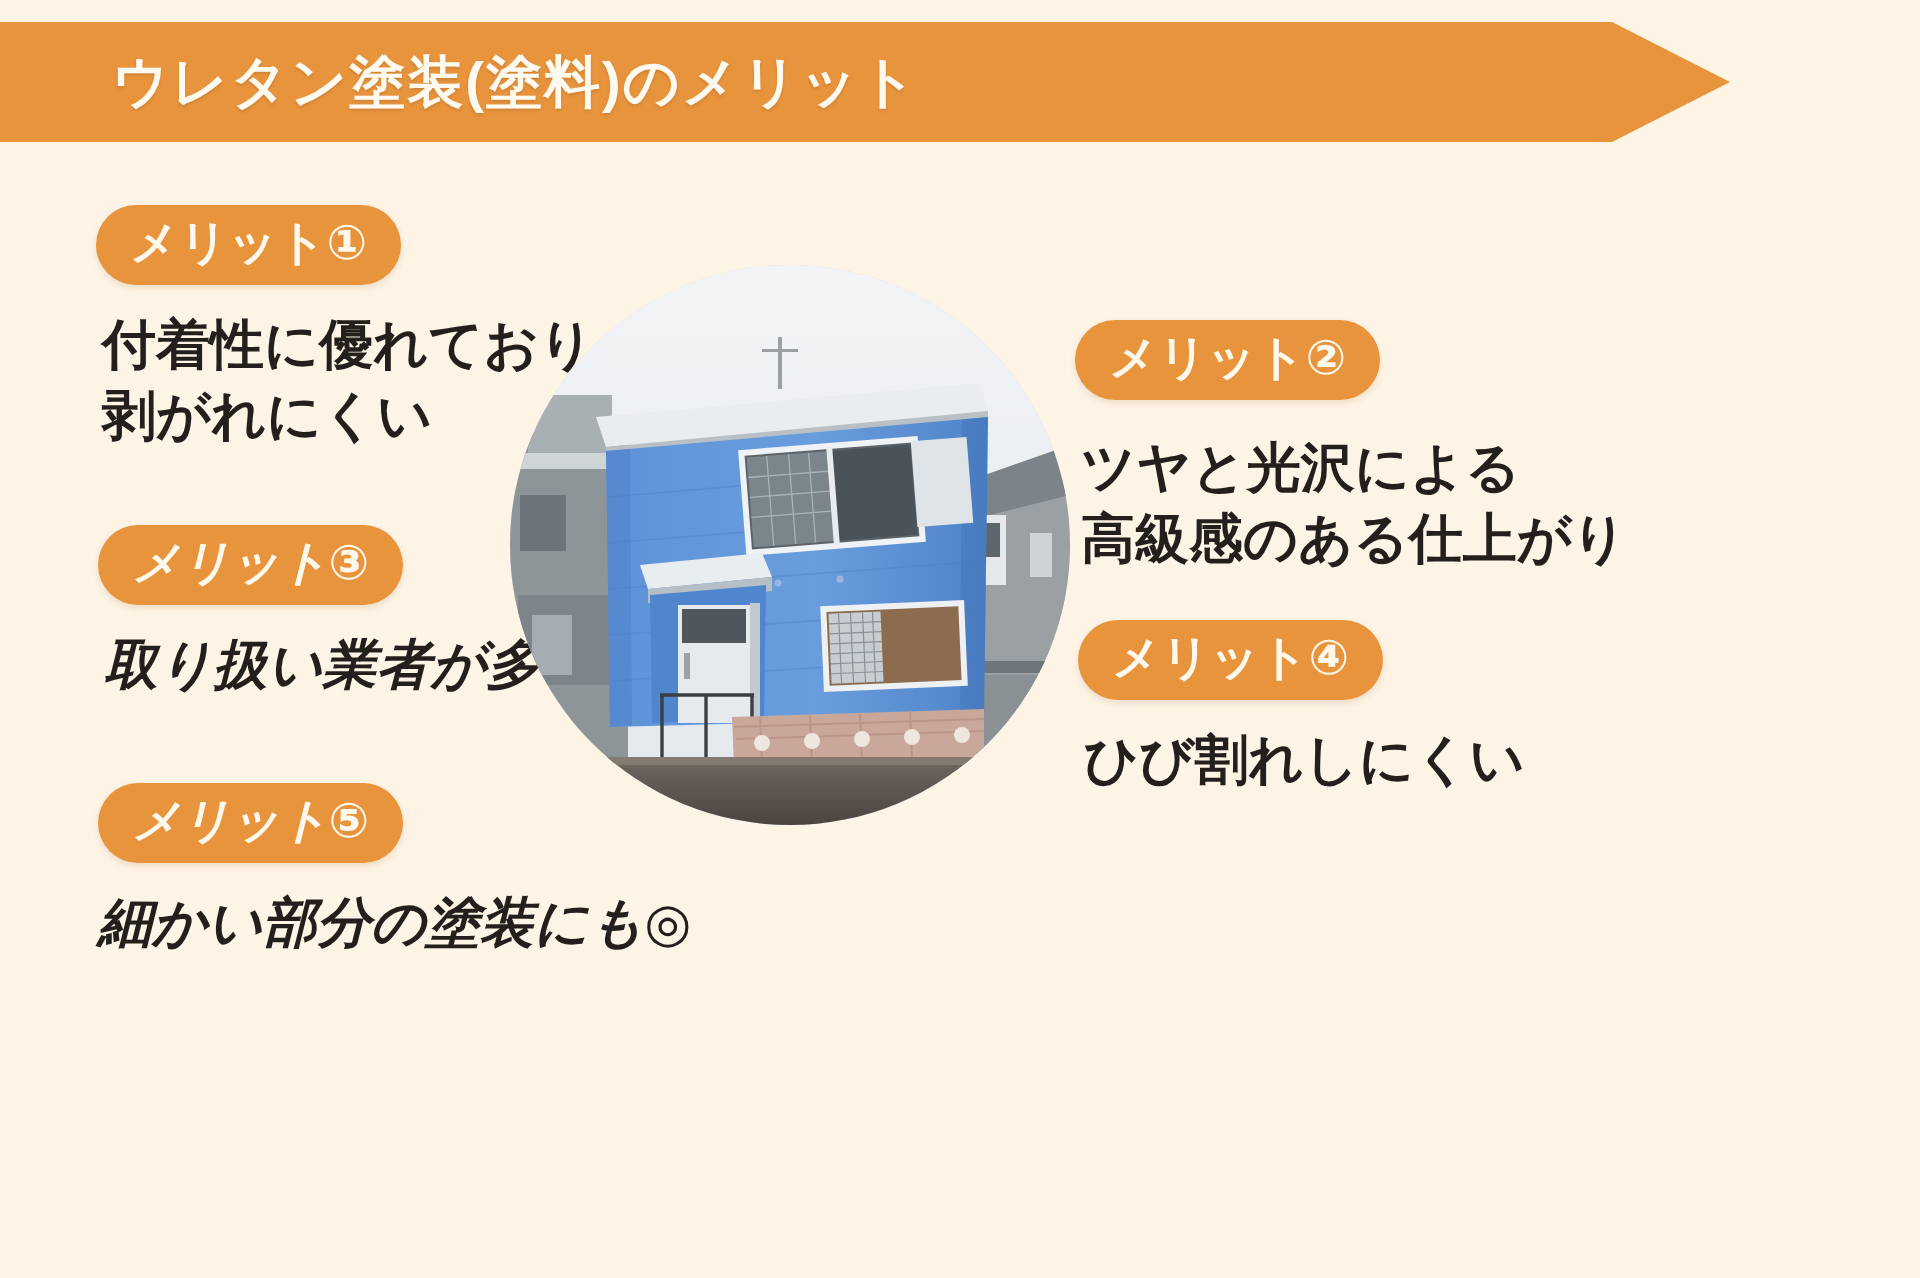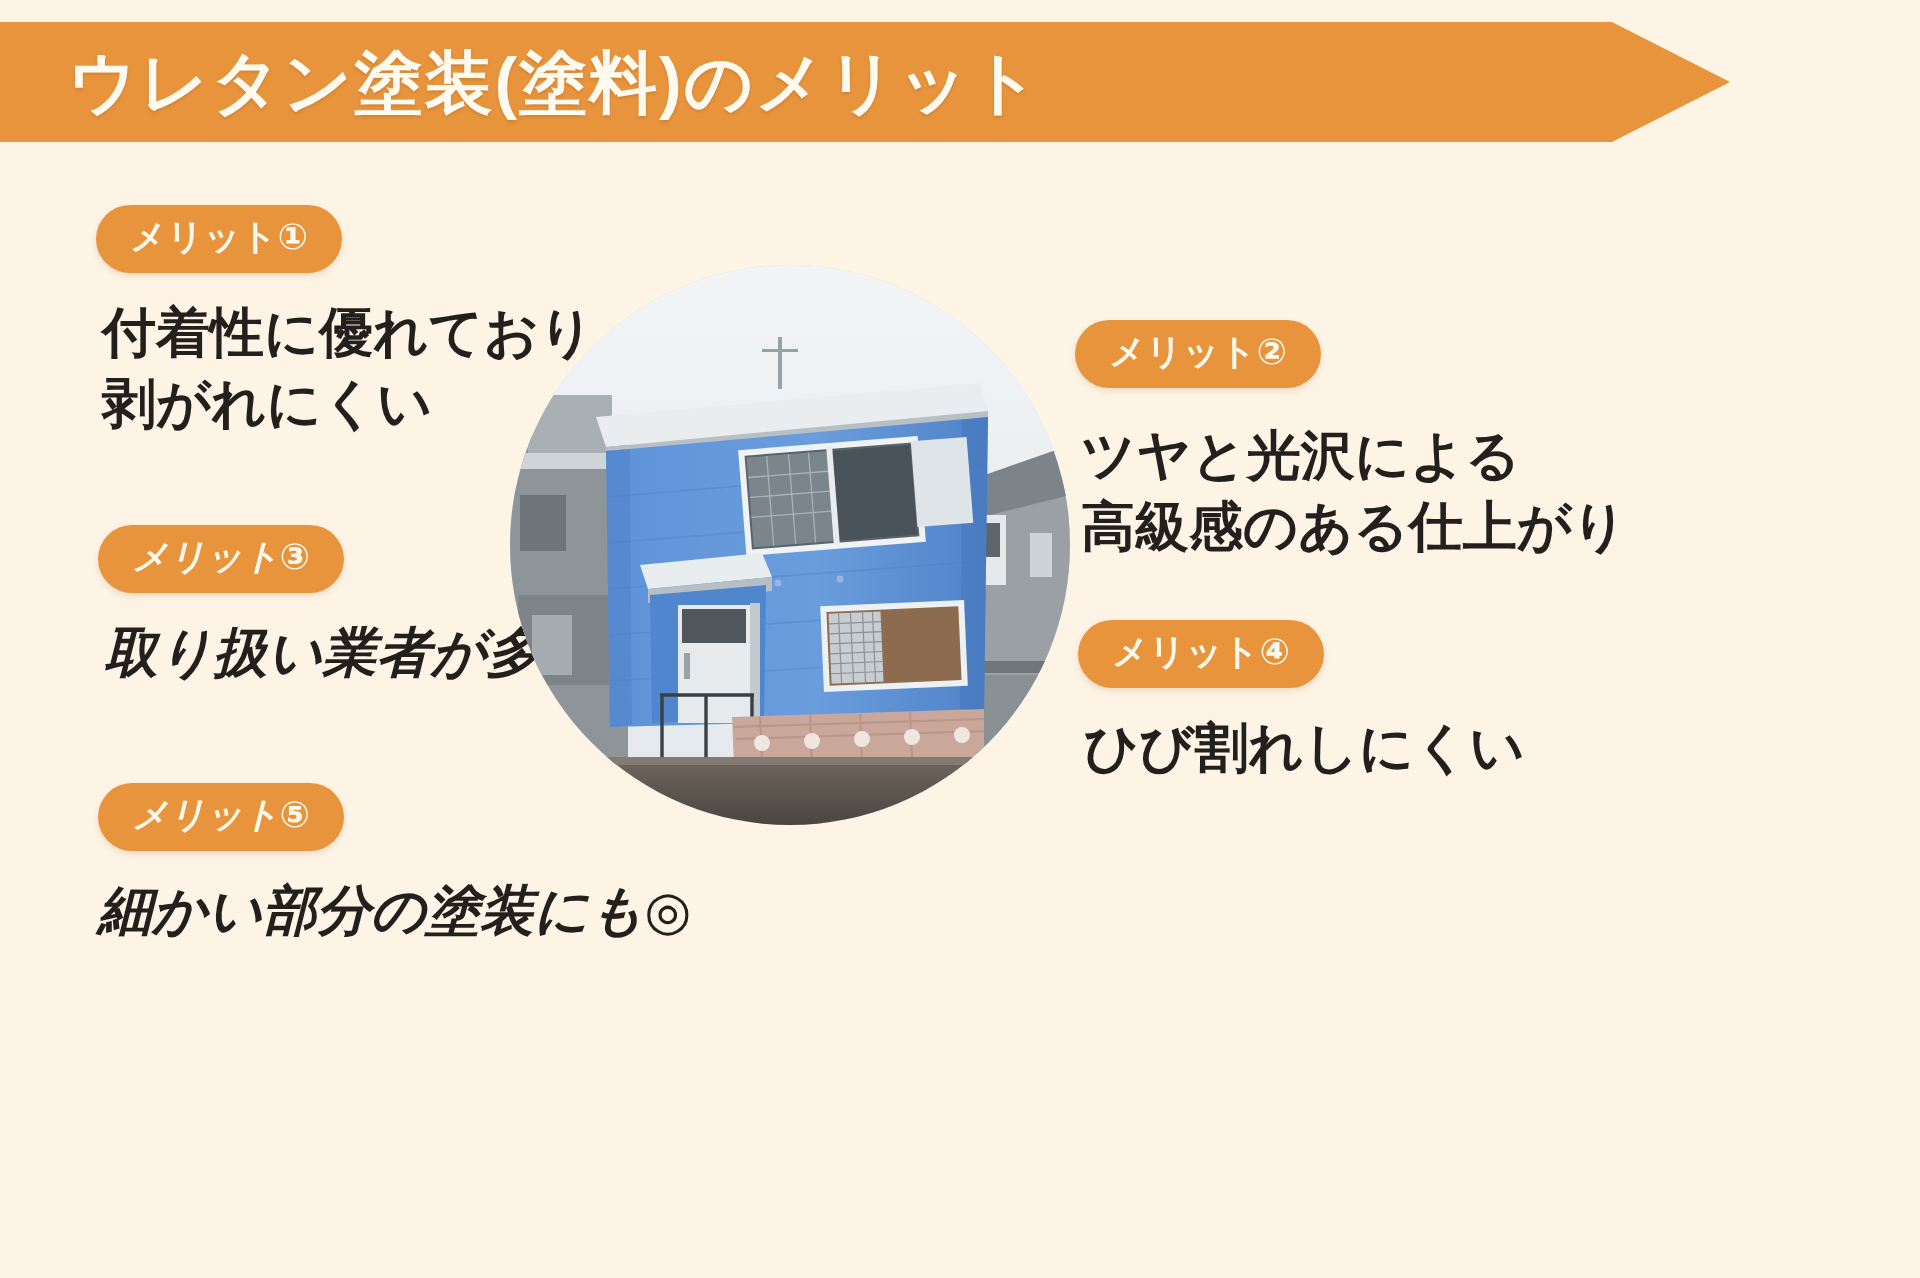--- a/index.html
+++ b/index.html
@@ -27,39 +27,39 @@
     width: 1730px;
     height: 120px;
     background: #e8943d;
     -webkit-clip-path: polygon(0 0, calc(100% - 118px) 0, 100% 50%, calc(100% - 118px) 100%, 0 100%);
     clip-path: polygon(0 0, calc(100% - 118px) 0, 100% 50%, calc(100% - 118px) 100%, 0 100%);
     display: flex;
     align-items: center;
   }
   .header-title {
     color: #fffaf0;
-    font-size: 68px;
+    font-size: 56px;
     font-weight: bold;
     letter-spacing: 2px;
-    margin-left: 68px;
+    margin-left: 112px;
     line-height: 1;
     white-space: nowrap;
     text-shadow: 0 2px 3px rgba(140, 80, 20, 0.25);
   }
 
   
   .badge {
     display: inline-flex;
     align-items: center;
     justify-content: center;
     background: #e8943d;
     color: #fff8ec;
     border-radius: 48px;
     padding: 14px 34px 18px 34px;
-    font-size: 36px;
+    font-size: 48px;
     font-weight: bold;
     line-height: 1;
     white-space: nowrap;
     box-shadow: 0 3px 6px rgba(170, 110, 50, 0.18);
   }
 
   
   .merit-text {
     color: #231f1c;
     font-size: 54px;

